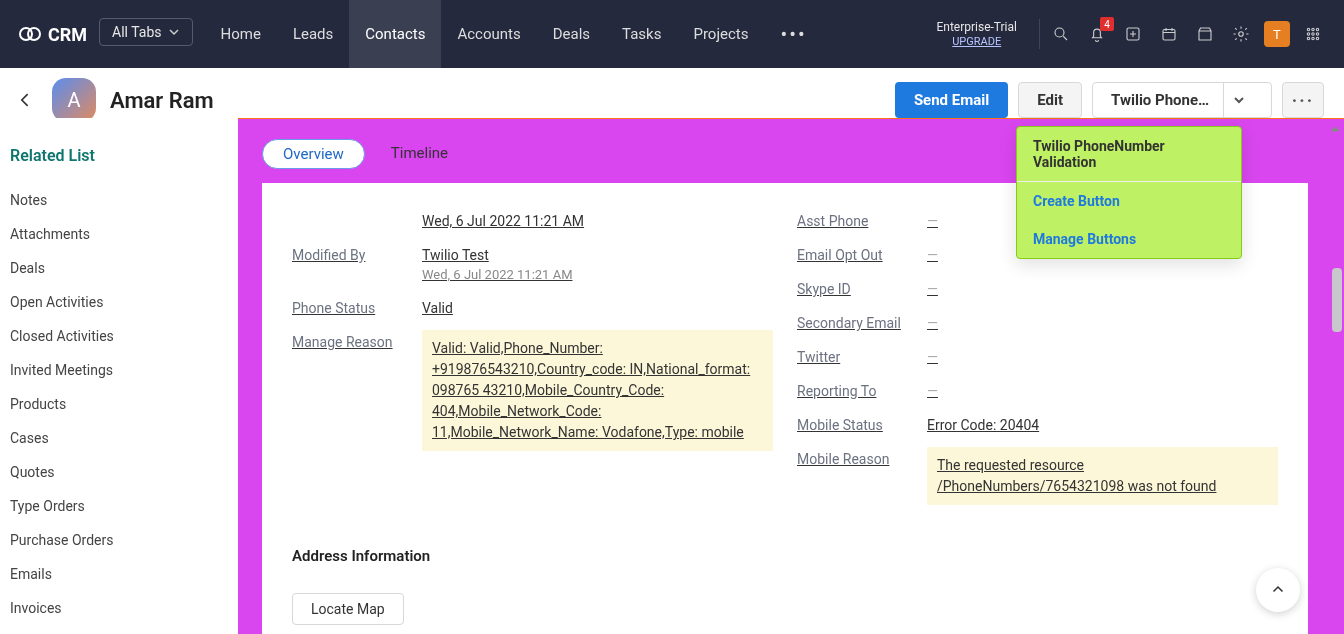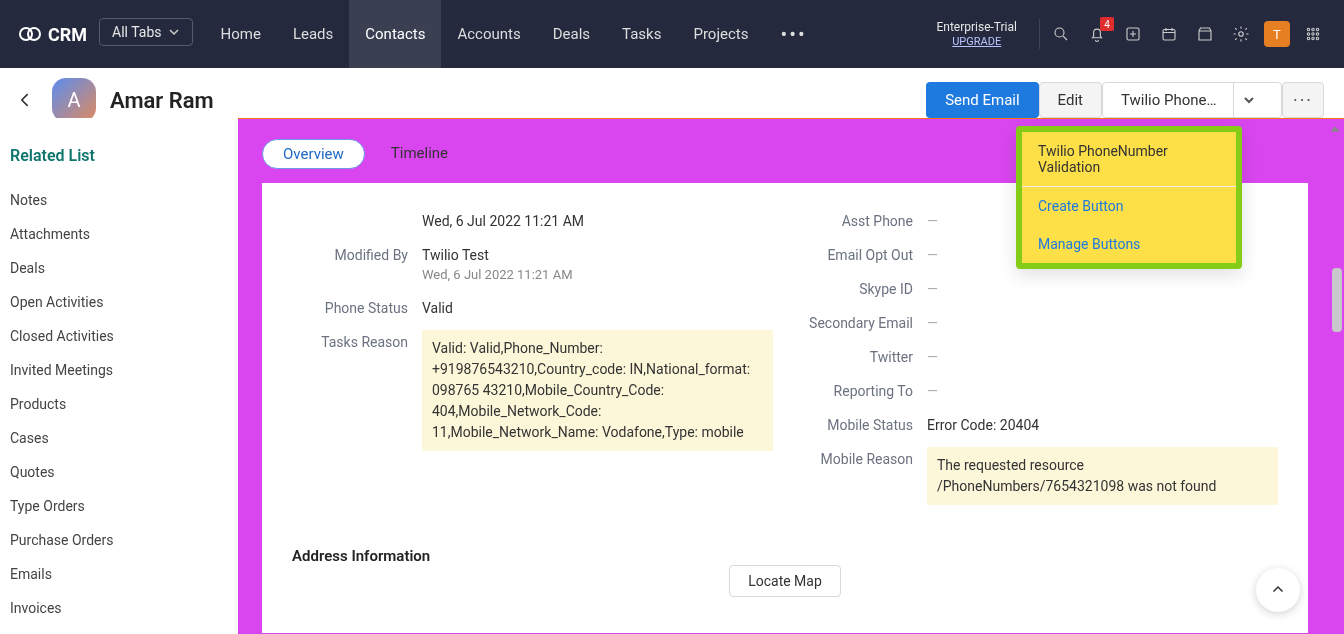--- a/index.html
+++ b/index.html
@@ -24,61 +24,61 @@
 .badge { position:absolute; top:-2px; right:-2px; background:#e02e2e; color:#fff; font-size:10px; width:14px; height:14px; border-radius:2px; display:flex; align-items:center; justify-content:center; }
 .avatar-sm { width:26px; height:26px; border-radius:4px; background:#e67e22; display:flex; align-items:center; justify-content:center; color:#fff; font-size:13px; }
 
 
 .header-row { height:64px; display:flex; align-items:center; padding:0 14px; border-bottom:0; }
 .back-arrow { width:24px; height:24px; margin-right:14px; display:flex; align-items:center; justify-content:center; cursor:pointer; }
 .back-arrow svg { width:20px; height:20px; stroke:#333; fill:none; stroke-width:2; }
 .contact-avatar { width:44px; height:44px; border-radius:14px; background:linear-gradient(135deg,#5b8def,#e08a5f); display:flex; align-items:center; justify-content:center; color:#fff; font-size:20px; margin-right:14px; }
 .contact-name { font-size:22px; font-weight:600; color:#222; }
 .header-spacer { flex:1; }
-.header-actions { display:flex; align-items:center; padding-right:6px; position:relative; }
+.header-actions { display:flex; align-items:center; gap:10px; padding-right:6px; position:relative;font-weight:bold; }
 .btn { height:36px; padding:0 18px; border-radius:4px; font-size:15px; display:flex; align-items:center; cursor:pointer; border:1px solid transparent; }
 .btn-primary { background:#1f7ae0; color:#fff; }
 .btn-sec { background:#f4f4f5; border:1px solid #d8d8dc; color:#333; }
 .btn-drop { background:#fff; border:1px solid #d8d8dc; color:#333; padding-right:17px; max-width:180px; }
 .btn-drop .txt { overflow:hidden; text-overflow:ellipsis; white-space:nowrap; padding-right:6px; }
 .btn-drop .caret { width:32px; border-left:1px solid #d8d8dc; height:100%; display:flex; align-items:center; justify-content:center; }
 .caret svg { width:12px; height:12px; stroke:#555; fill:none; stroke-width:2; }
 .btn-more { width:42px; padding:0; justify-content:center; background:#f4f4f5; border:1px solid #d8d8dc; font-size:18px; letter-spacing:2px; color:#555; }
 
 
-.dropdown { position:absolute; right:88px; top:44px; width:226px; background:#fde047; border:6px solid #84cc16; border-radius:4px; box-shadow:0 6px 18px rgba(0,0,0,.12); z-index:20; }
+.dropdown { position:absolute; right:88px; top:44px; width:226px; background:#bef264; border:1px solid #84cc16; border-radius:4px; box-shadow:0 6px 18px rgba(0,0,0,.12); z-index:20; }
 .dropdown .ditem { padding:11px 16px; font-size:14px; cursor:pointer; }
 .dropdown .ditem.sep { border-bottom:1px solid #eee; color:#333; }
 .dropdown .ditem.link { color:#1f7ae0; }
 
 
 .body { position:absolute; top:118px; bottom:0; left:0; right:0; display:flex; }
 .sidebar { width:238px; padding:22px 10px 10px 10px; background:#fff; }
 .side-head { font-size:16px; font-weight:600; color:#0f766e; padding:6px 0 18px 0; }
 .side-item { font-size:14px; color:#444; padding:9px 0; cursor:pointer; }
 
 .main { flex:1; background:#d946ef; position:relative; overflow:hidden; border-top:1px solid #f97316; }
 .tabs-area { padding:20px 0 14px 24px; display:flex; gap:6px; }
 .pill { border:1px solid #bfcbe0; border-radius:18px; padding:5px 20px; font-size:15px; background:#fff; cursor:pointer; color:#333; }
 .pill.active { color:#1f68c6; border-color:#6b9ae6; background:#fff; }
 .pill.inactive { border:none; background:transparent; color:#333; }
 
 .content-card { background:#fff; margin:0 36px 0 24px; padding:16px 30px 36px 30px; }
 .cols { display:flex; gap:24px; }
 .col { flex:1; }
-.field { display:flex; margin:10px 0 8px 0; align-items:flex-start; }
-.flabel { width:130px; text-align:right; color:#6b7280; font-size:14px; padding:4px 14px 4px 0; }
+.field { display:flex; margin:10px 0 8px 0; align-items:flex-start;text-decoration:underline; }
+.flabel { width:130px; color:#6b7280; font-size:14px; padding:4px 14px 4px 0; }
 .fval { flex:1; font-size:14px; color:#333; padding:4px 0; }
 .fval .sub { color:#888; font-size:13px; margin-top:4px; }
 .fval.dash { color:#aaa; }
 .note-y { background:#fdf7d9; padding:8px 10px; line-height:1.5; }
 
 .section-title { font-weight:600; font-size:15px; margin-top:34px; color:#222; }
 
-.locate-wrap { display:flex; justify-content:center; }
+.locate-wrap { display:flex; justify-content:flex-start; margin-top:28px; }
 .locate-btn { border:1px solid #d8d8dc; background:#fff; border-radius:4px; padding:7px 18px; font-size:14px; cursor:pointer; }
 
 
 .scroll-top { position:absolute; right:44px; bottom:22px; width:44px; height:44px; border-radius:50%; background:#fff; box-shadow:0 2px 8px rgba(0,0,0,.18); display:flex; align-items:center; justify-content:center; cursor:pointer; }
 .scroll-top svg { width:18px; height:18px; stroke:#333; fill:none; stroke-width:2; }
 
 
 .vscroll { position:absolute; right:0; top:118px; bottom:0; width:18px; }
 .vscroll .thumb { position:absolute; top:150px; height:64px; width:10px; right:2px; background:#c7c7cc; border-radius:4px; }
 .vscroll .arrow { position:absolute; top:2px; left:3px; }
@@ -237,21 +237,21 @@
             <div class="fval">
               <div>Twilio Test</div>
               <div class="sub">Wed, 6 Jul 2022 11:21 AM</div>
             </div>
           </div>
           <div class="field">
             <div class="flabel">Phone Status</div>
             <div class="fval">Valid</div>
           </div>
           <div class="field">
-            <div class="flabel">Tasks Reason</div>
+            <div class="flabel">Manage Reason</div>
             <div class="fval note-y">Valid: Valid,Phone_Number: +919876543210,Country_code: IN,National_format: 098765 43210,Mobile_Country_Code: 404,Mobile_Network_Code: 11,Mobile_Network_Name: Vodafone,Type: mobile</div>
           </div>
         </div>
 
         <div class="col">
           <div class="field">
               <div class="flabel">Asst Phone</div>
               <div class="fval dash">—</div>
             </div>
           <div class="field">

